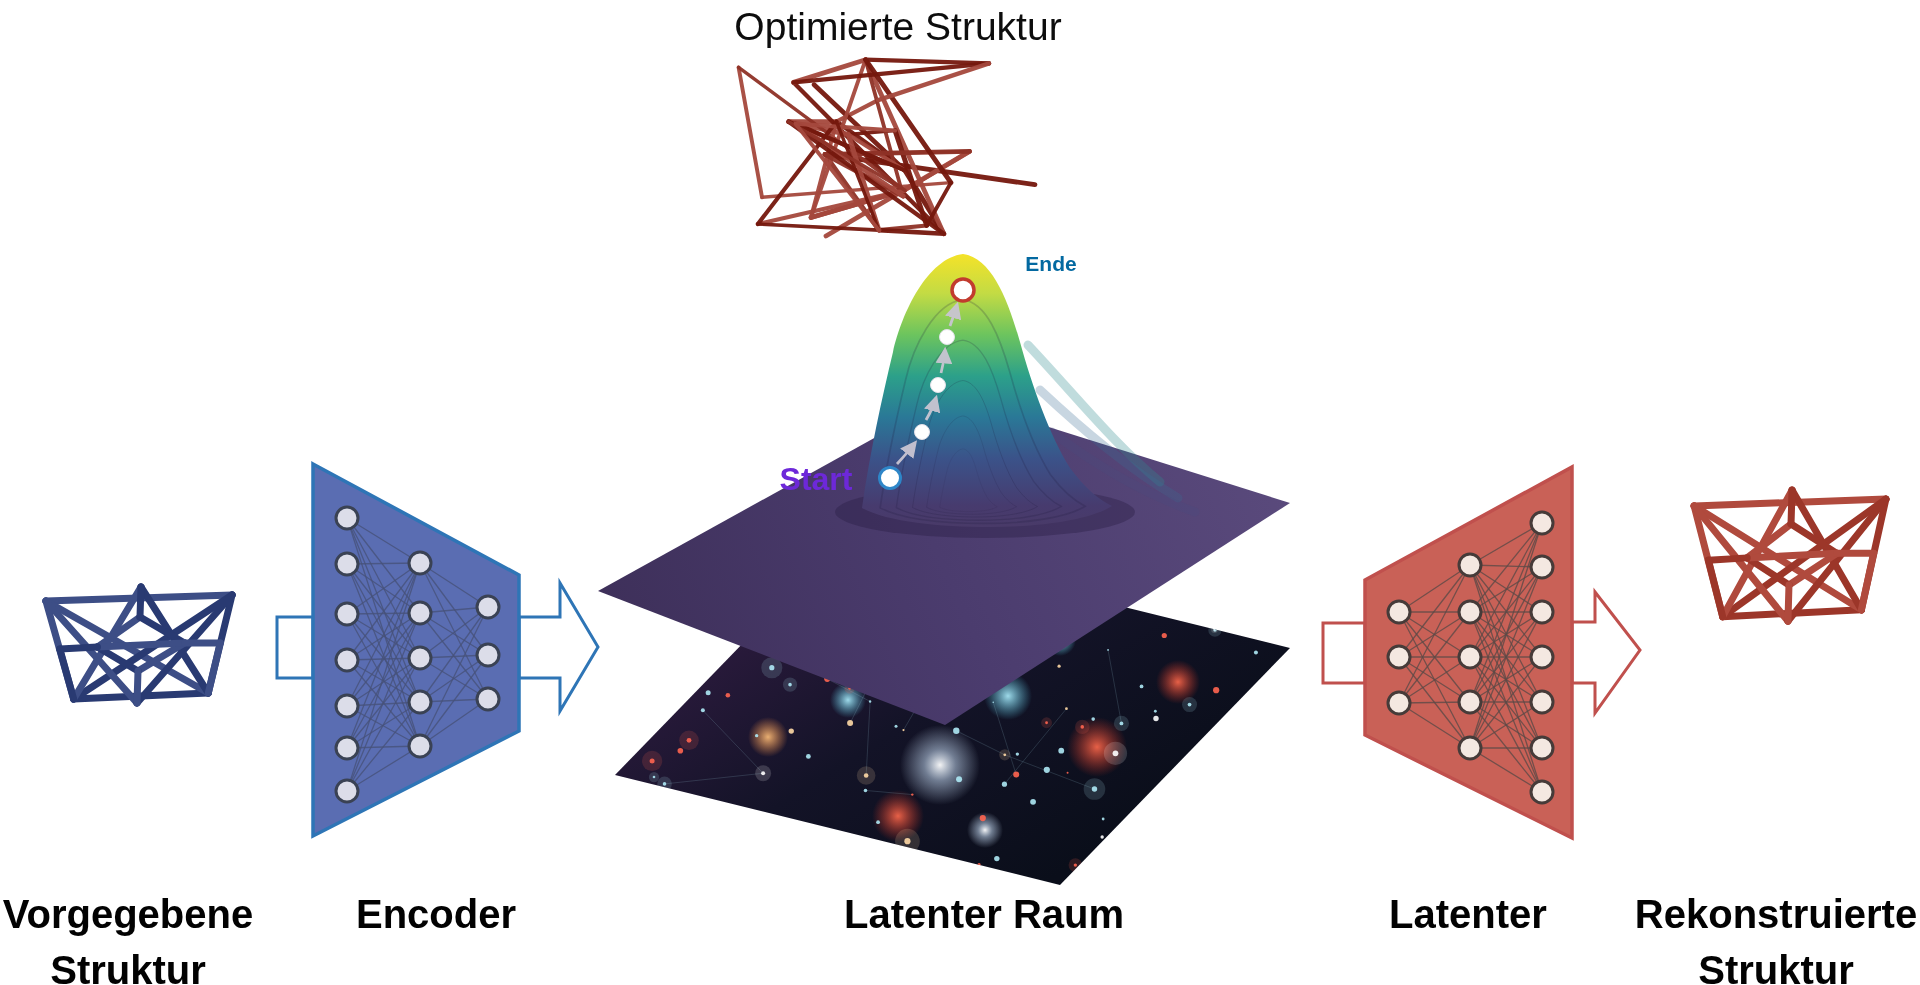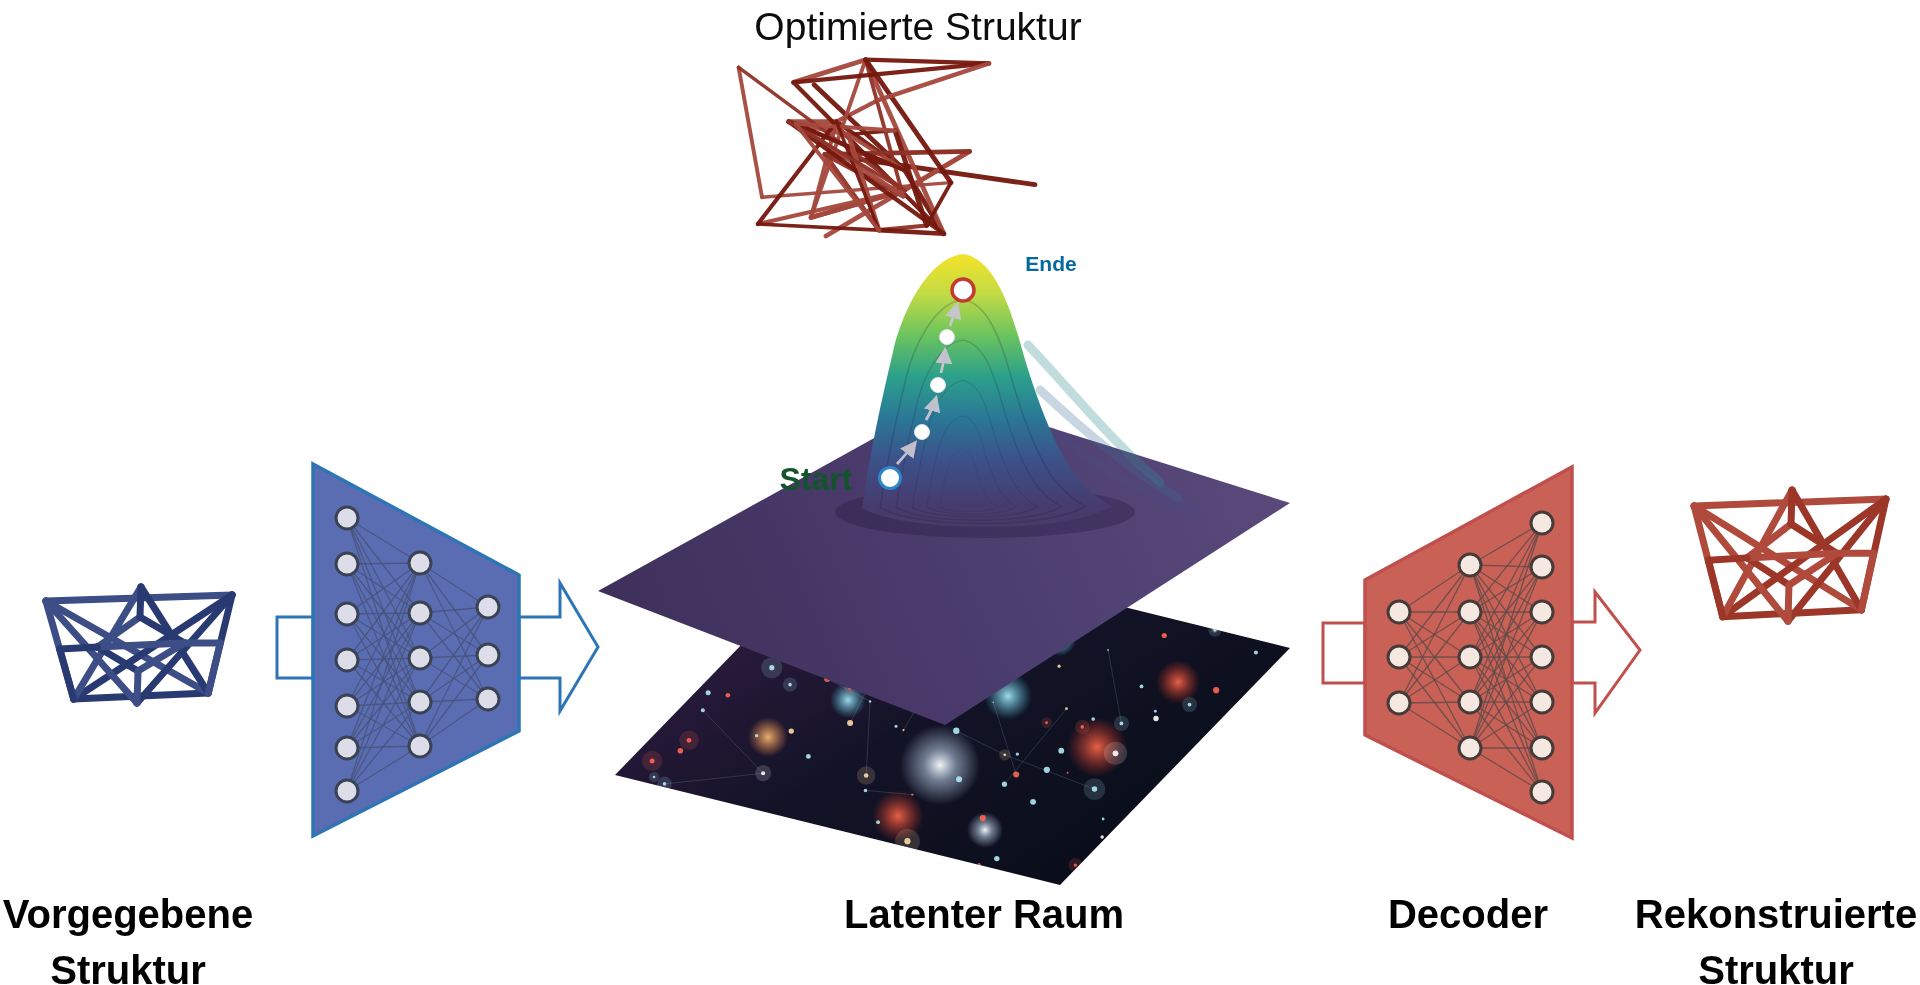--- a/index.html
+++ b/index.html
@@ -1,24 +1,24 @@
 <!DOCTYPE html>
 <html><head>
 <meta charset="utf-8">
 <style>
   html,body{margin:0;padding:0;background:#fff;}
   #stage{position:relative;width:1920px;height:985px;background:#fff;overflow:hidden;
          font-family:"Liberation Sans",sans-serif;}
   #art{position:absolute;left:0;top:0;}
   .lbl{position:absolute;transform:translateX(-50%);text-align:center;white-space:pre-line;
        color:#0d0d0d;line-height:1.18;}
-  .t-title{left:918px;top:4px;font-size:39px;}
+  .t-title{left:898px;top:4px;font-size:39px;}
   .t-desired{left:1300px;top:330px;font-size:38px;line-height:46px;}
   .t-gradient{left:962px;top:537px;font-size:36px;line-height:44px;color:#c2b8cc;}
-  .t-start{left:816px;top:461px;font-size:32px;font-weight:bold;color:#14532d;}
+  .t-start{left:816px;top:461px;font-size:32px;font-weight:bold;color:#6d28d9;}
   .t-ende{left:1051px;top:252px;font-size:21px;font-weight:bold;color:#0369a1;text-align:center;}
   .t-bottom{top:886px;font-size:40px;font-weight:bold;line-height:56px;color:#020202;}
   .b1{left:128px;} .b2{left:436px;} .b3{left:984px;text-align:center;} .b4{left:1468px;} .b5{left:1776px;}
 </style>
 </head>
 <body>
 
 <div id="stage">
 
 <svg id="art" width="1920" height="985" viewBox="0 0 1920 985">
@@ -496,18 +496,19 @@
         <line x1="904.8709604123142" y1="190.2872645407915" x2="788.7070549235214" y2="121.68450660072267" stroke="#8f3227" stroke-width="3.5" stroke-linecap="round" opacity="0.95"></line>
         <line x1="878.8794268590864" y1="230.104695411399" x2="795.521138854092" y2="123.70438118837774" stroke="#a5483d" stroke-width="3.8" stroke-linecap="round" opacity="0.95"></line>
       </g>
 </svg>
 
 <div class="lbl t-title">Optimierte Struktur</div>
 <div class="lbl t-start">Start</div>
 <div class="lbl t-ende">Ende</div>
 <div class="lbl t-bottom b1">Vorgegebene
 Struktur</div>
+<div class="lbl t-bottom b2">Encoder</div>
 <div class="lbl t-bottom b3">Latenter Raum</div>
-<div class="lbl t-bottom b4">Decoder</div>
+<div class="lbl t-bottom b4">Latenter</div>
 <div class="lbl t-bottom b5">Rekonstruierte
 Struktur</div>
 
 </div>
 
 </body></html>

